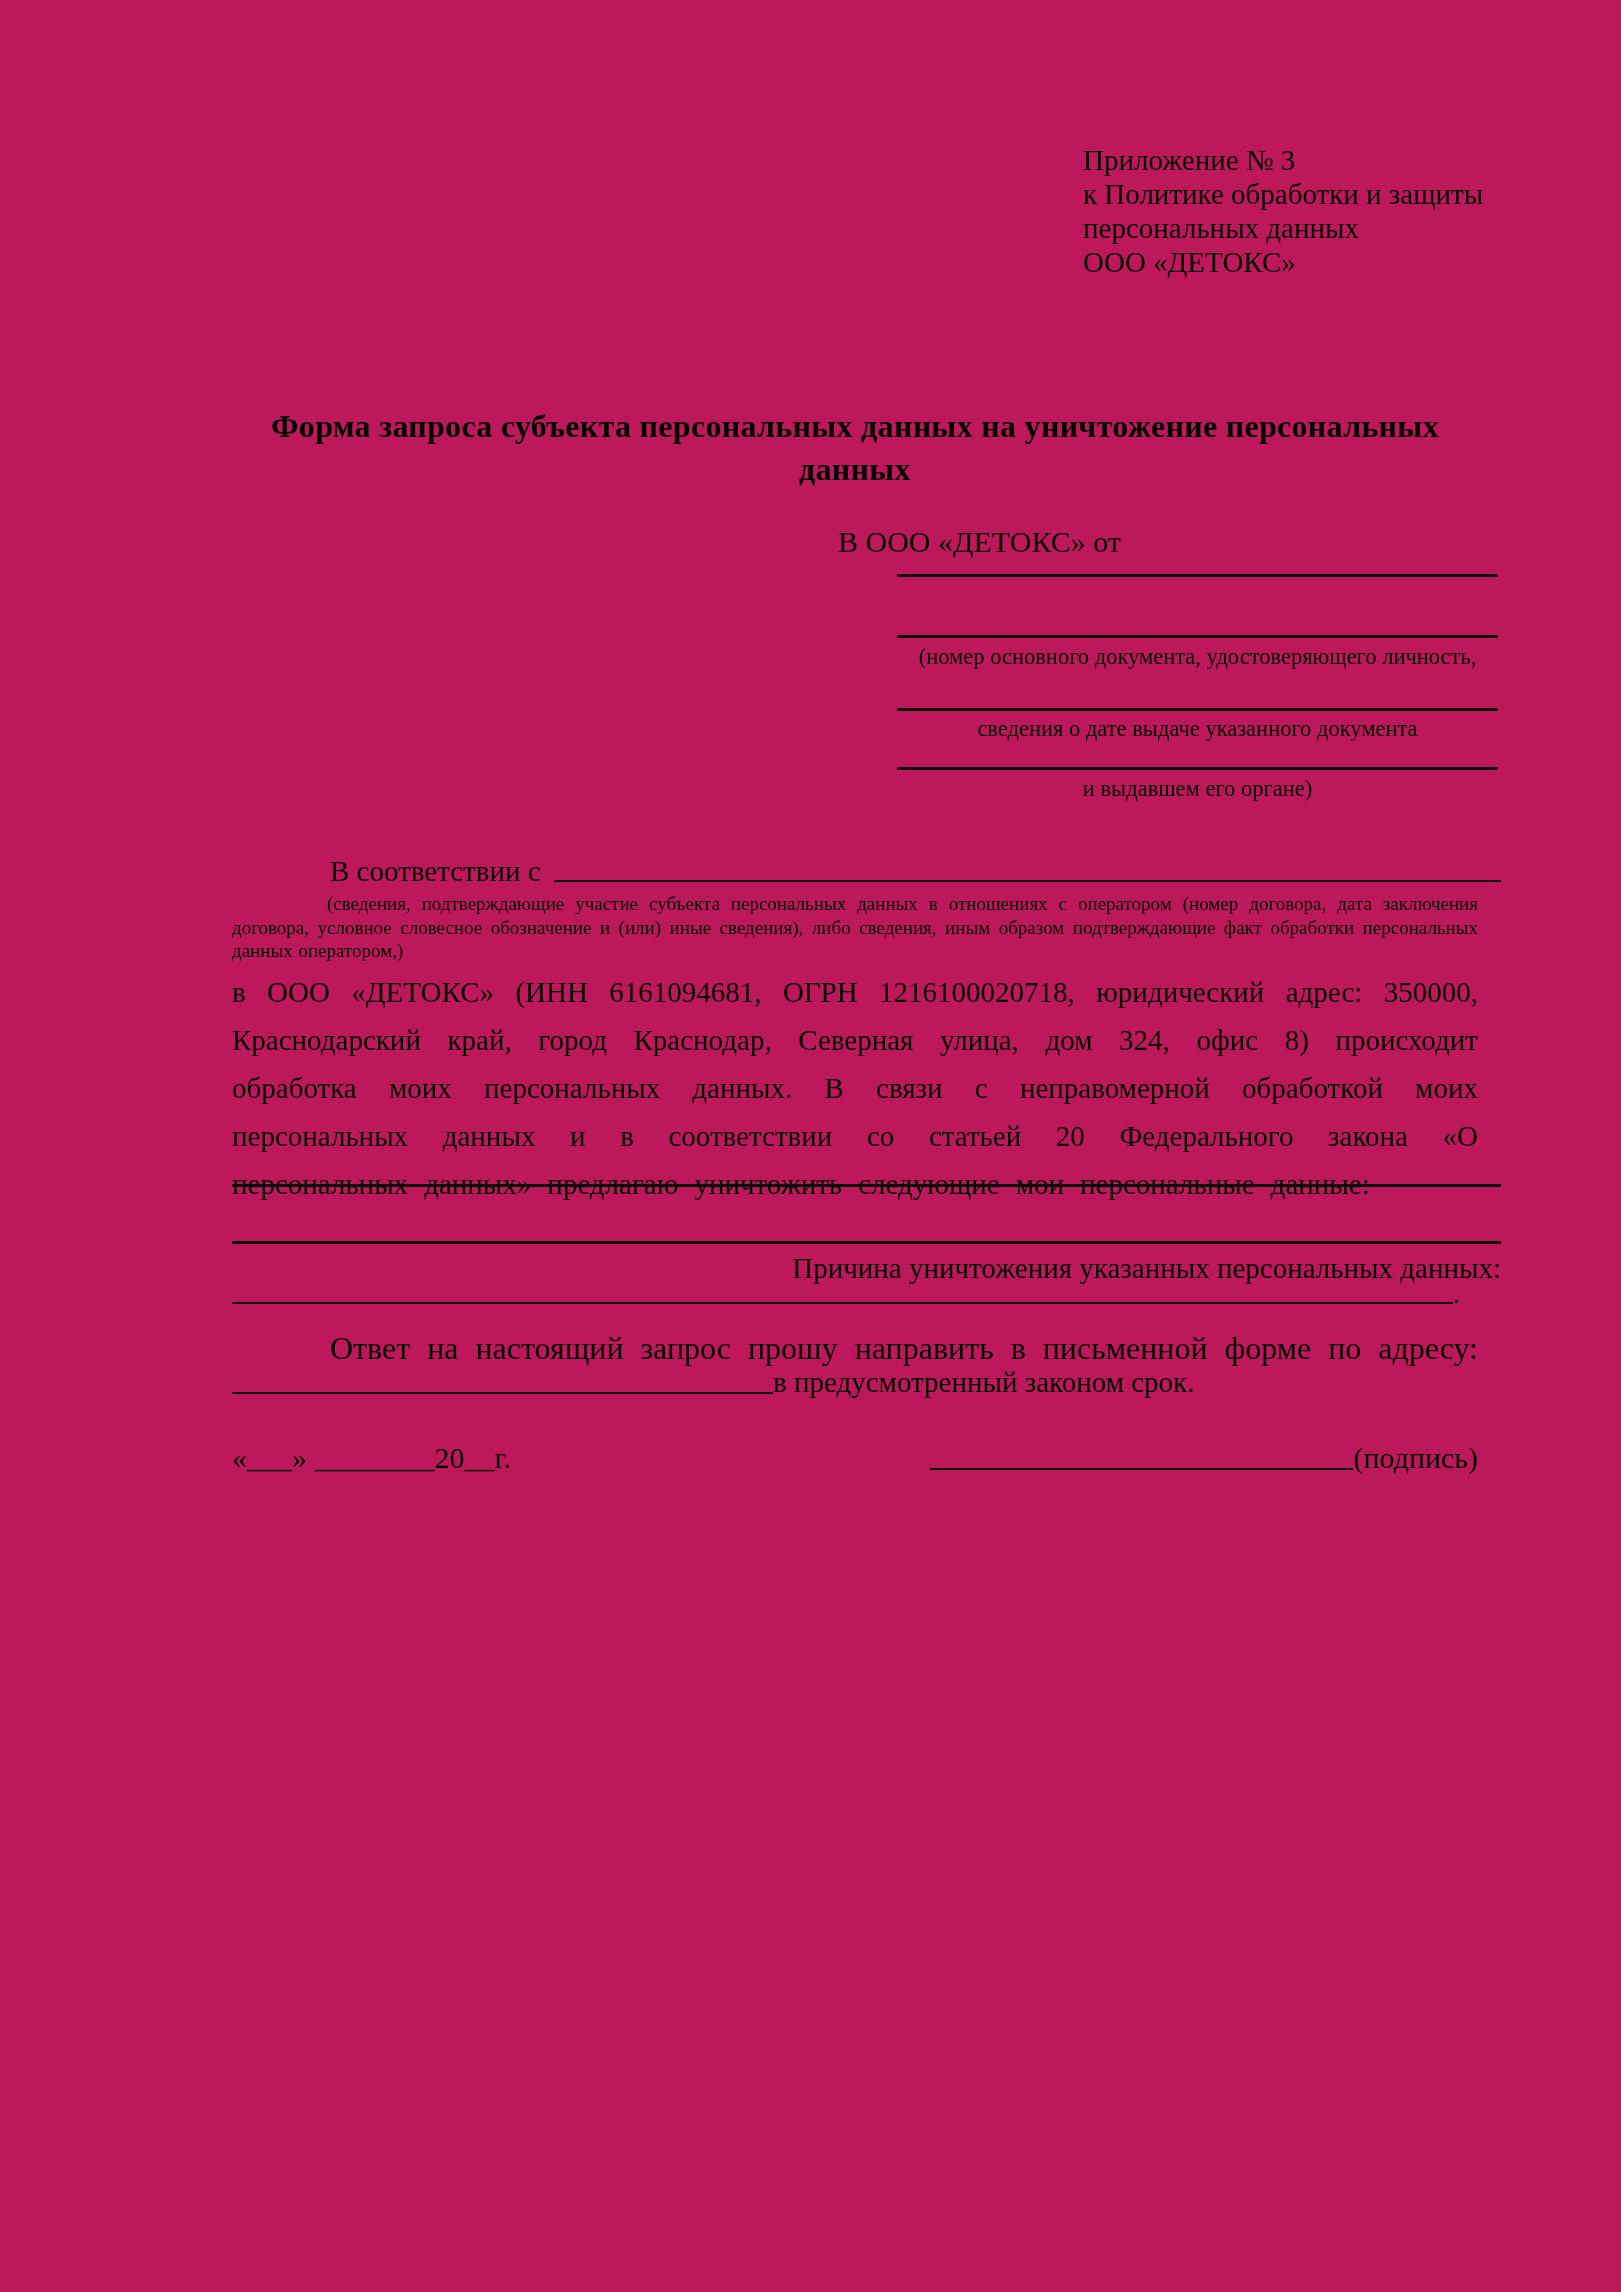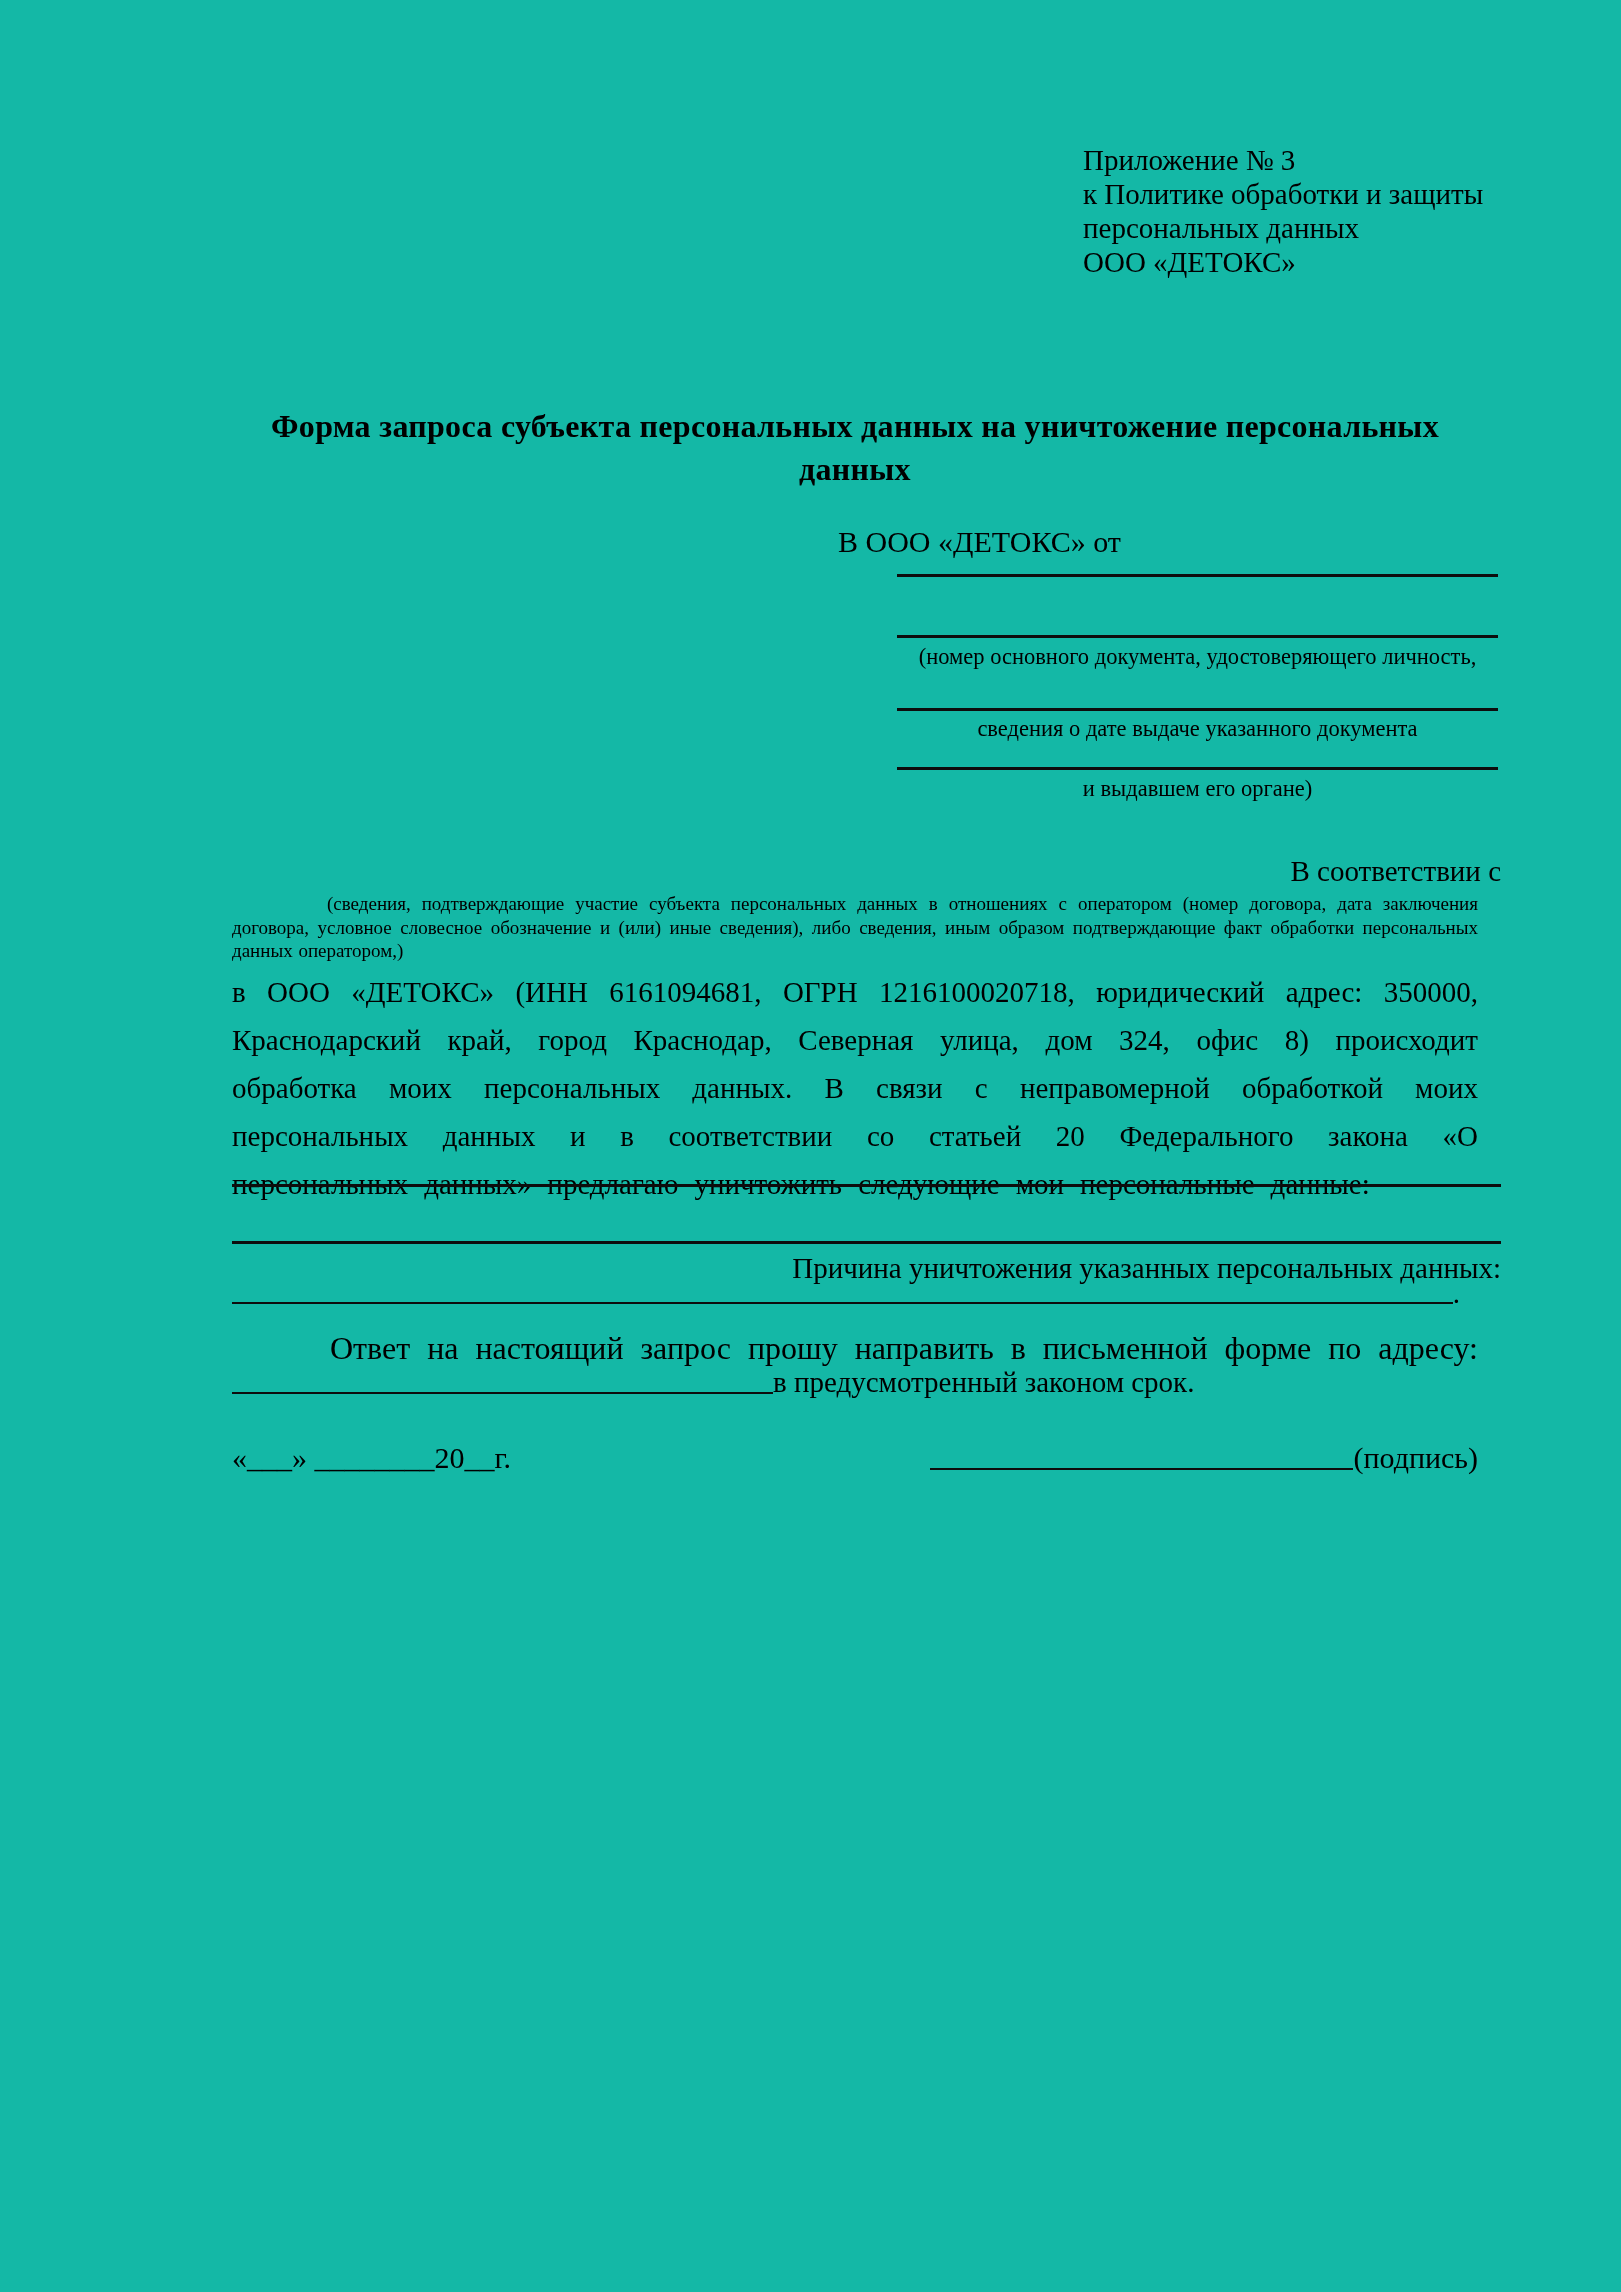--- a/index.html
+++ b/index.html
@@ -1,20 +1,20 @@
 <!DOCTYPE html>
 <html><head>
 <meta charset="utf-8">
 <style>
   html, body { margin: 0; padding: 0; background: #ffffff; }
   .page {
     position: relative;
     width: 1621px;
     height: 2293px;
-    background: #14b8a6;
+    background: #be185d;
     color: #000000;
     font-family: "Liberation Serif", "DejaVu Serif", serif;
     overflow: hidden;
   }
   .abs { position: absolute; }
 
   .hdr {
     left: 1083px; top: 143px; width: 421px;
     font-size: 29px; line-height: 34px;
   }
@@ -38,21 +38,21 @@
   .label-line-row > span { white-space: nowrap; }
   .fill-line {
     flex: 1 1 auto; height: 0;
     border-bottom: 2.9px solid #0d0d0d; margin-bottom: 5.9px;
   }
   .fixed-line {
     flex: 0 0 auto; height: 0;
     border-bottom: 2.9px solid #0d0d0d; margin-bottom: 5.9px;
   }
 
-  .accordance-row { left: 330px; top: 855px; width: 1171px; font-size: 29px; flex-direction: column; }
+  .accordance-row { left: 330px; top: 855px; width: 1171px; font-size: 29px; }
 
   .fine-note {
     left: 232px; top: 892px; width: 1246px;
     font-size: 19px; line-height: 23.5px;
     text-align: justify; text-indent: 95px; word-spacing: 1px;
   }
 
   .body-par {
     left: 232px; top: 968px; width: 1246px;
     font-size: 29px; line-height: 48px;

